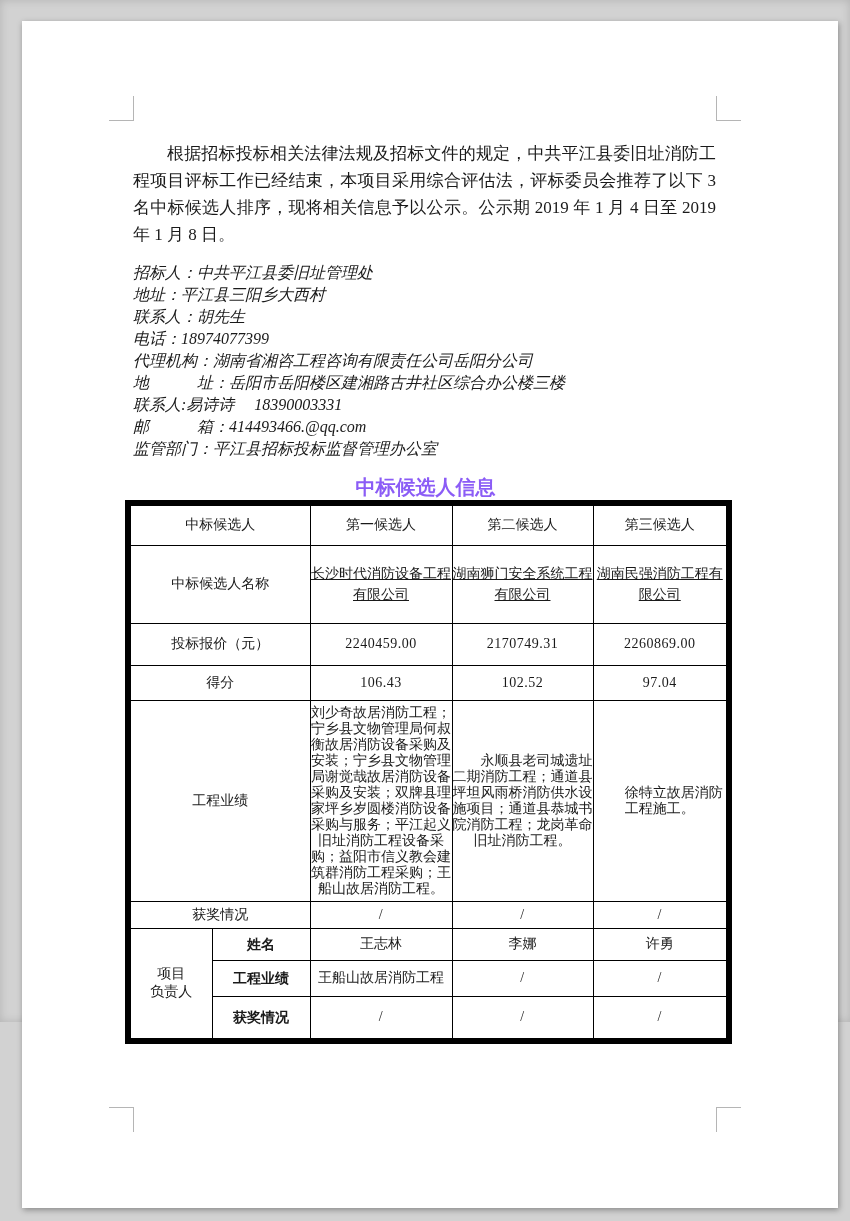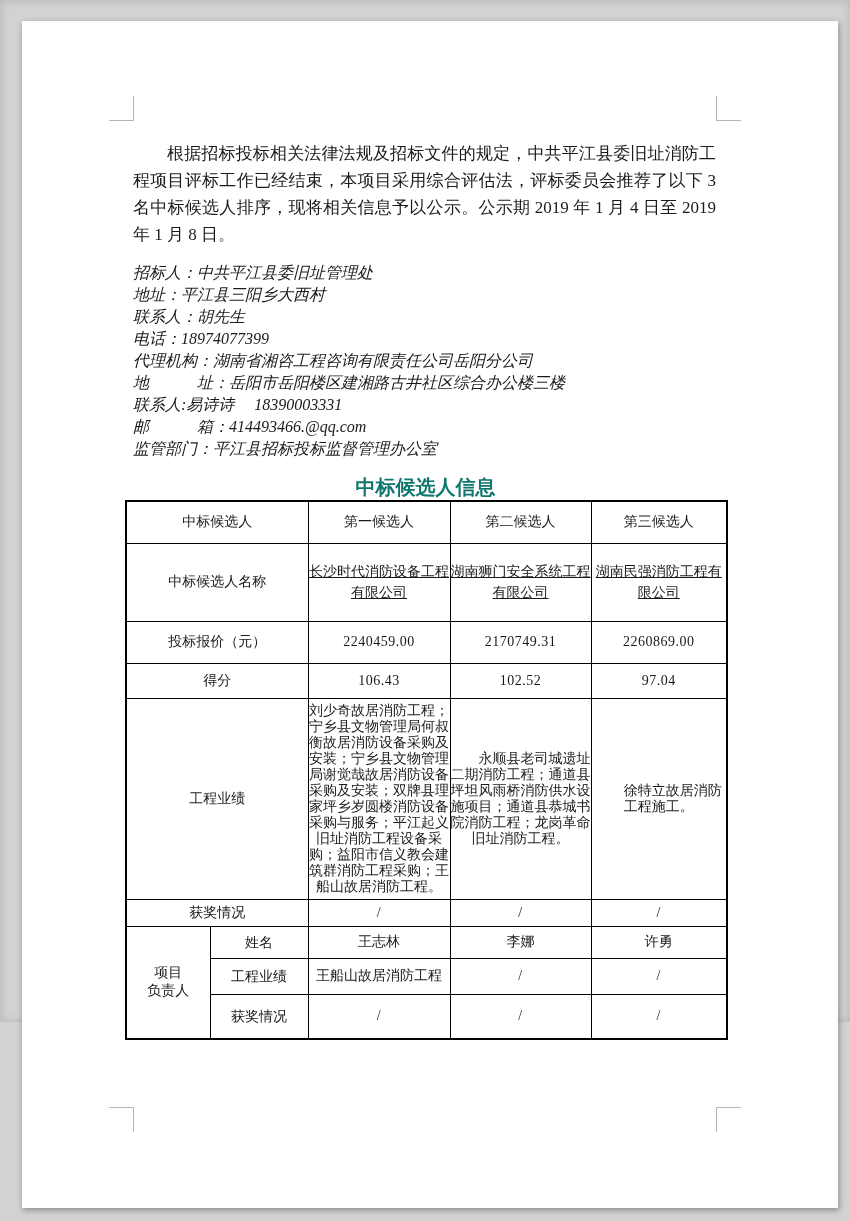--- a/index.html
+++ b/index.html
@@ -16,35 +16,35 @@
   .crop.bl{left:87px;top:1086px;border-right:1px solid #b5b5b5;border-top:1px solid #b5b5b5;}
   .crop.br{left:694px;top:1086px;border-left:1px solid #b5b5b5;border-top:1px solid #b5b5b5;}
 
   .content{position:absolute;left:111px;top:119px;width:583px;color:#1a1a1a;}
   .para{margin:0;font-size:17px;line-height:27px;text-align:justify;text-indent:2em;
         color:#1a1a1a;}
   .contacts{margin-top:14px;font-style:italic;}
   .contact-line{font-size:16px;line-height:22px;white-space:pre-wrap;color:#1a1a1a;}
 
   .tbl-title{position:absolute;left:103px;top:453px;width:601px;text-align:center;
-             font-size:20px;font-weight:bold;color:#0f766e;}
+             font-size:20px;font-weight:bold;color:#8b5cf6;}
 
   table.info{position:absolute;left:103px;top:479px;border-collapse:collapse;
              table-layout:fixed;width:601px;color:#1a1a1a;}
-  table.info{border:2px solid #000000;}
+  table.info{border:6px solid #000000;}
   table.info td{border:1px solid #000;padding:0;text-align:center;vertical-align:middle;
                 font-size:14px;overflow:hidden;}
   tr.r-header{height:42px;} tr.r-name{height:78px;} tr.r-price{height:42px;}
   tr.r-score{height:35px;} tr.r-perf{height:201px;} tr.r-award{height:27px;}
   tr.r-m1{height:32px;} tr.r-m2{height:36px;} tr.r-m3{height:45px;}
   td.num{font-size:13px;letter-spacing:0.5px;}
   td.company{text-align:left;padding:2px 7px;line-height:21px;text-decoration:underline;}
   td.perf-left{text-align:justify;padding:4px 6px;font-size:13.5px;line-height:16px;vertical-align:middle;}
   td.perf-center{text-align:center;text-indent:2em;padding:2px 9px;font-size:13.5px;line-height:16px;}
-  td.sub-label{padding:0 26px;line-height:17px;}
+  td.sub-label{padding:0 26px;line-height:17px;font-weight:bold;}
   td.manager-label{white-space:pre-line;line-height:18px;}
 </style>
 </head>
 <body>
 
 <div class="stage">
   <div class="page">
 
     <div class="crop tl"></div>
     <div class="crop tr"></div>

